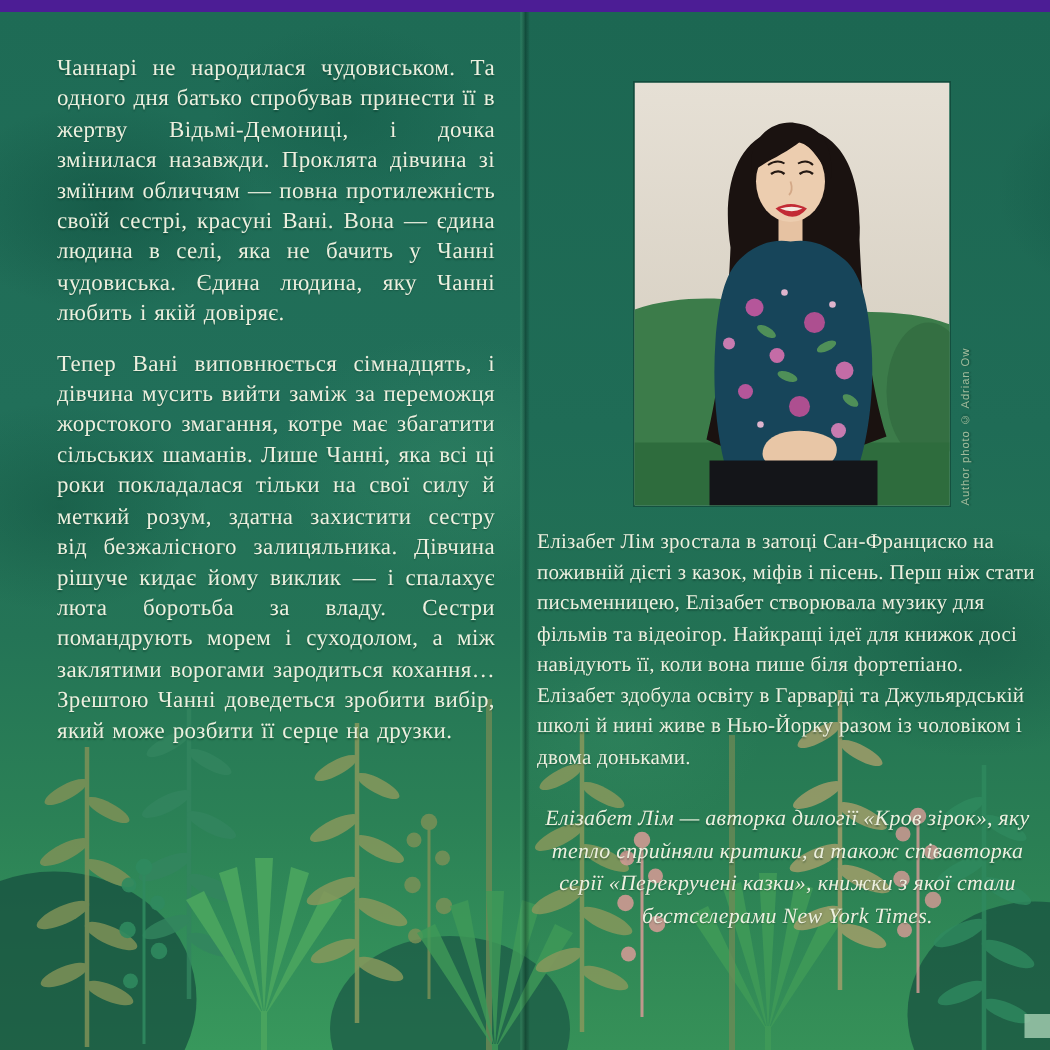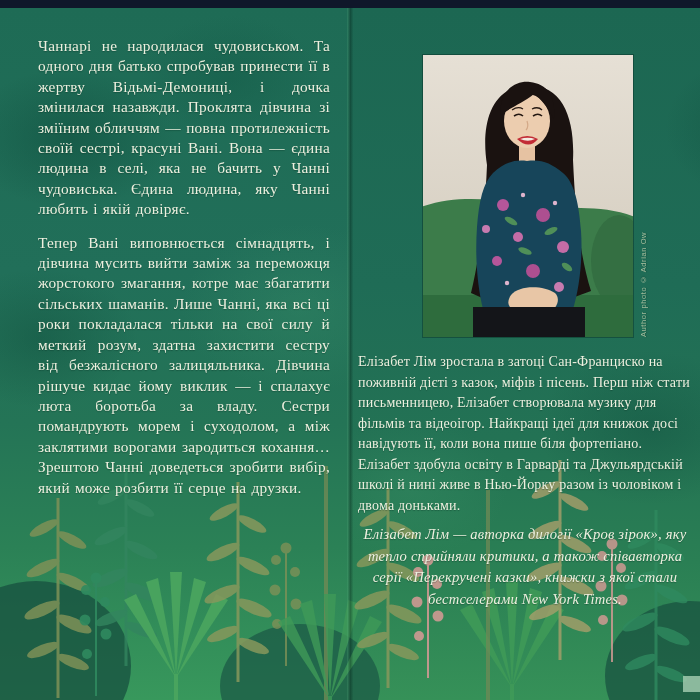--- a/index.html
+++ b/index.html
@@ -1,20 +1,20 @@
 <!DOCTYPE html>
 <html lang="uk"><head>
 <meta charset="utf-8">
 <style>
   html,body{margin:0;padding:0;}
   body{
     width:700px;height:700px;background:#ffffff;overflow:hidden;
     font-family:"Liberation Serif", serif;
   }
-  .page{position:relative;width:700px;height:700px;background:#0f172a;}
+  .page{position:relative;width:700px;height:700px;background:#4c1d95;}
   .jacket{position:absolute;left:0;top:8px;width:700px;height:692px;overflow:hidden;}
 
   
   .panel{position:absolute;top:0;height:692px;width:350px;}
   .panel-left{
     left:0;
     background-image:
       radial-gradient(150px 100px at 70px 130px, rgba(10,66,52,.40), transparent 70%),
       radial-gradient(130px 90px at 230px 70px, rgba(16,84,66,.35), transparent 70%),
       radial-gradient(170px 120px at 300px 300px, rgba(70,160,115,.22), transparent 70%),
@@ -59,21 +59,21 @@
     position:absolute;right:-15px;bottom:0;height:130px;
     writing-mode:vertical-rl;transform:rotate(180deg);
     font-family:"Liberation Sans", sans-serif;
     font-size:7.5px;letter-spacing:.6px;color:#a9c0a0;opacity:.95;white-space:nowrap;
   }
   .bio{
     margin:15px 8px 0 8px;font-size:14px;line-height:20.5px;
     text-align:left;letter-spacing:.2px;
   }
   .bio-note{
-    margin:8px 6px 0 6px;font-size:14.6px;line-height:21.5px;
+    margin:20px 6px 0 6px;font-size:14.6px;line-height:21.5px;
     text-align:center;letter-spacing:.2px;
   }
 </style>
 </head>
 <body>
 
 <div class="page">
   <div class="jacket">
 
     <div class="panel panel-left"></div>

